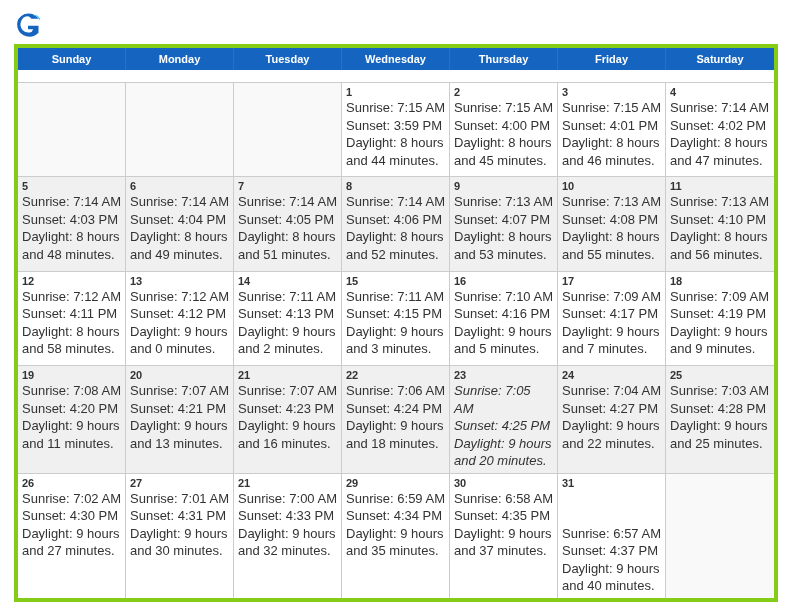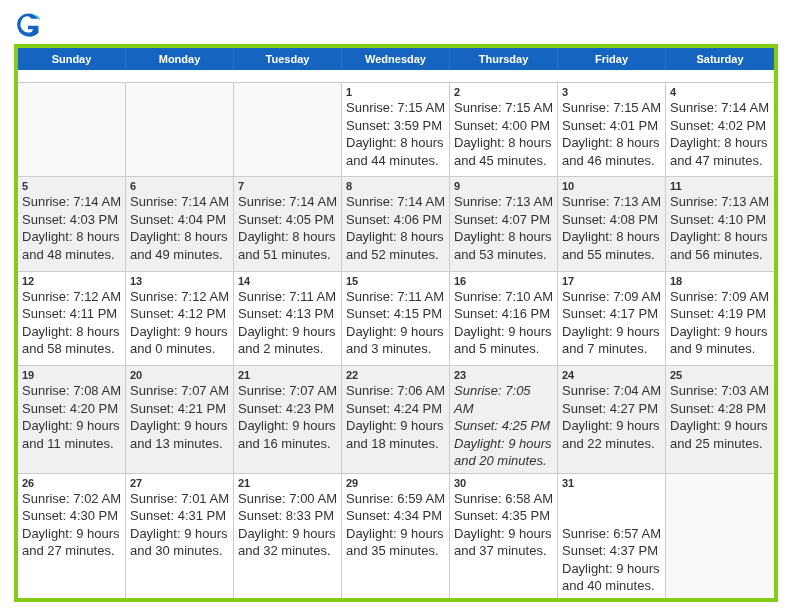--- a/index.html
+++ b/index.html
@@ -330,21 +330,21 @@
           <div class="cal-cell">
             <span class="day-num">27</span>
             <div class="cell-text" style="white-space: pre-line;">Sunrise: 7:01 AM
 Sunset: 4:31 PM
 Daylight: 9 hours
 and 30 minutes.</div>
           </div>
           <div class="cal-cell">
             <span class="day-num">21</span>
             <div class="cell-text" style="white-space: pre-line;">Sunrise: 7:00 AM
-Sunset: 8:33 PM
+Sunset: 4:33 PM
 Daylight: 9 hours
 and 32 minutes.</div>
           </div>
           <div class="cal-cell">
             <span class="day-num">29</span>
             <div class="cell-text" style="white-space: pre-line;">Sunrise: 6:59 AM
 Sunset: 4:34 PM
 Daylight: 9 hours
 and 35 minutes.</div>
           </div>

